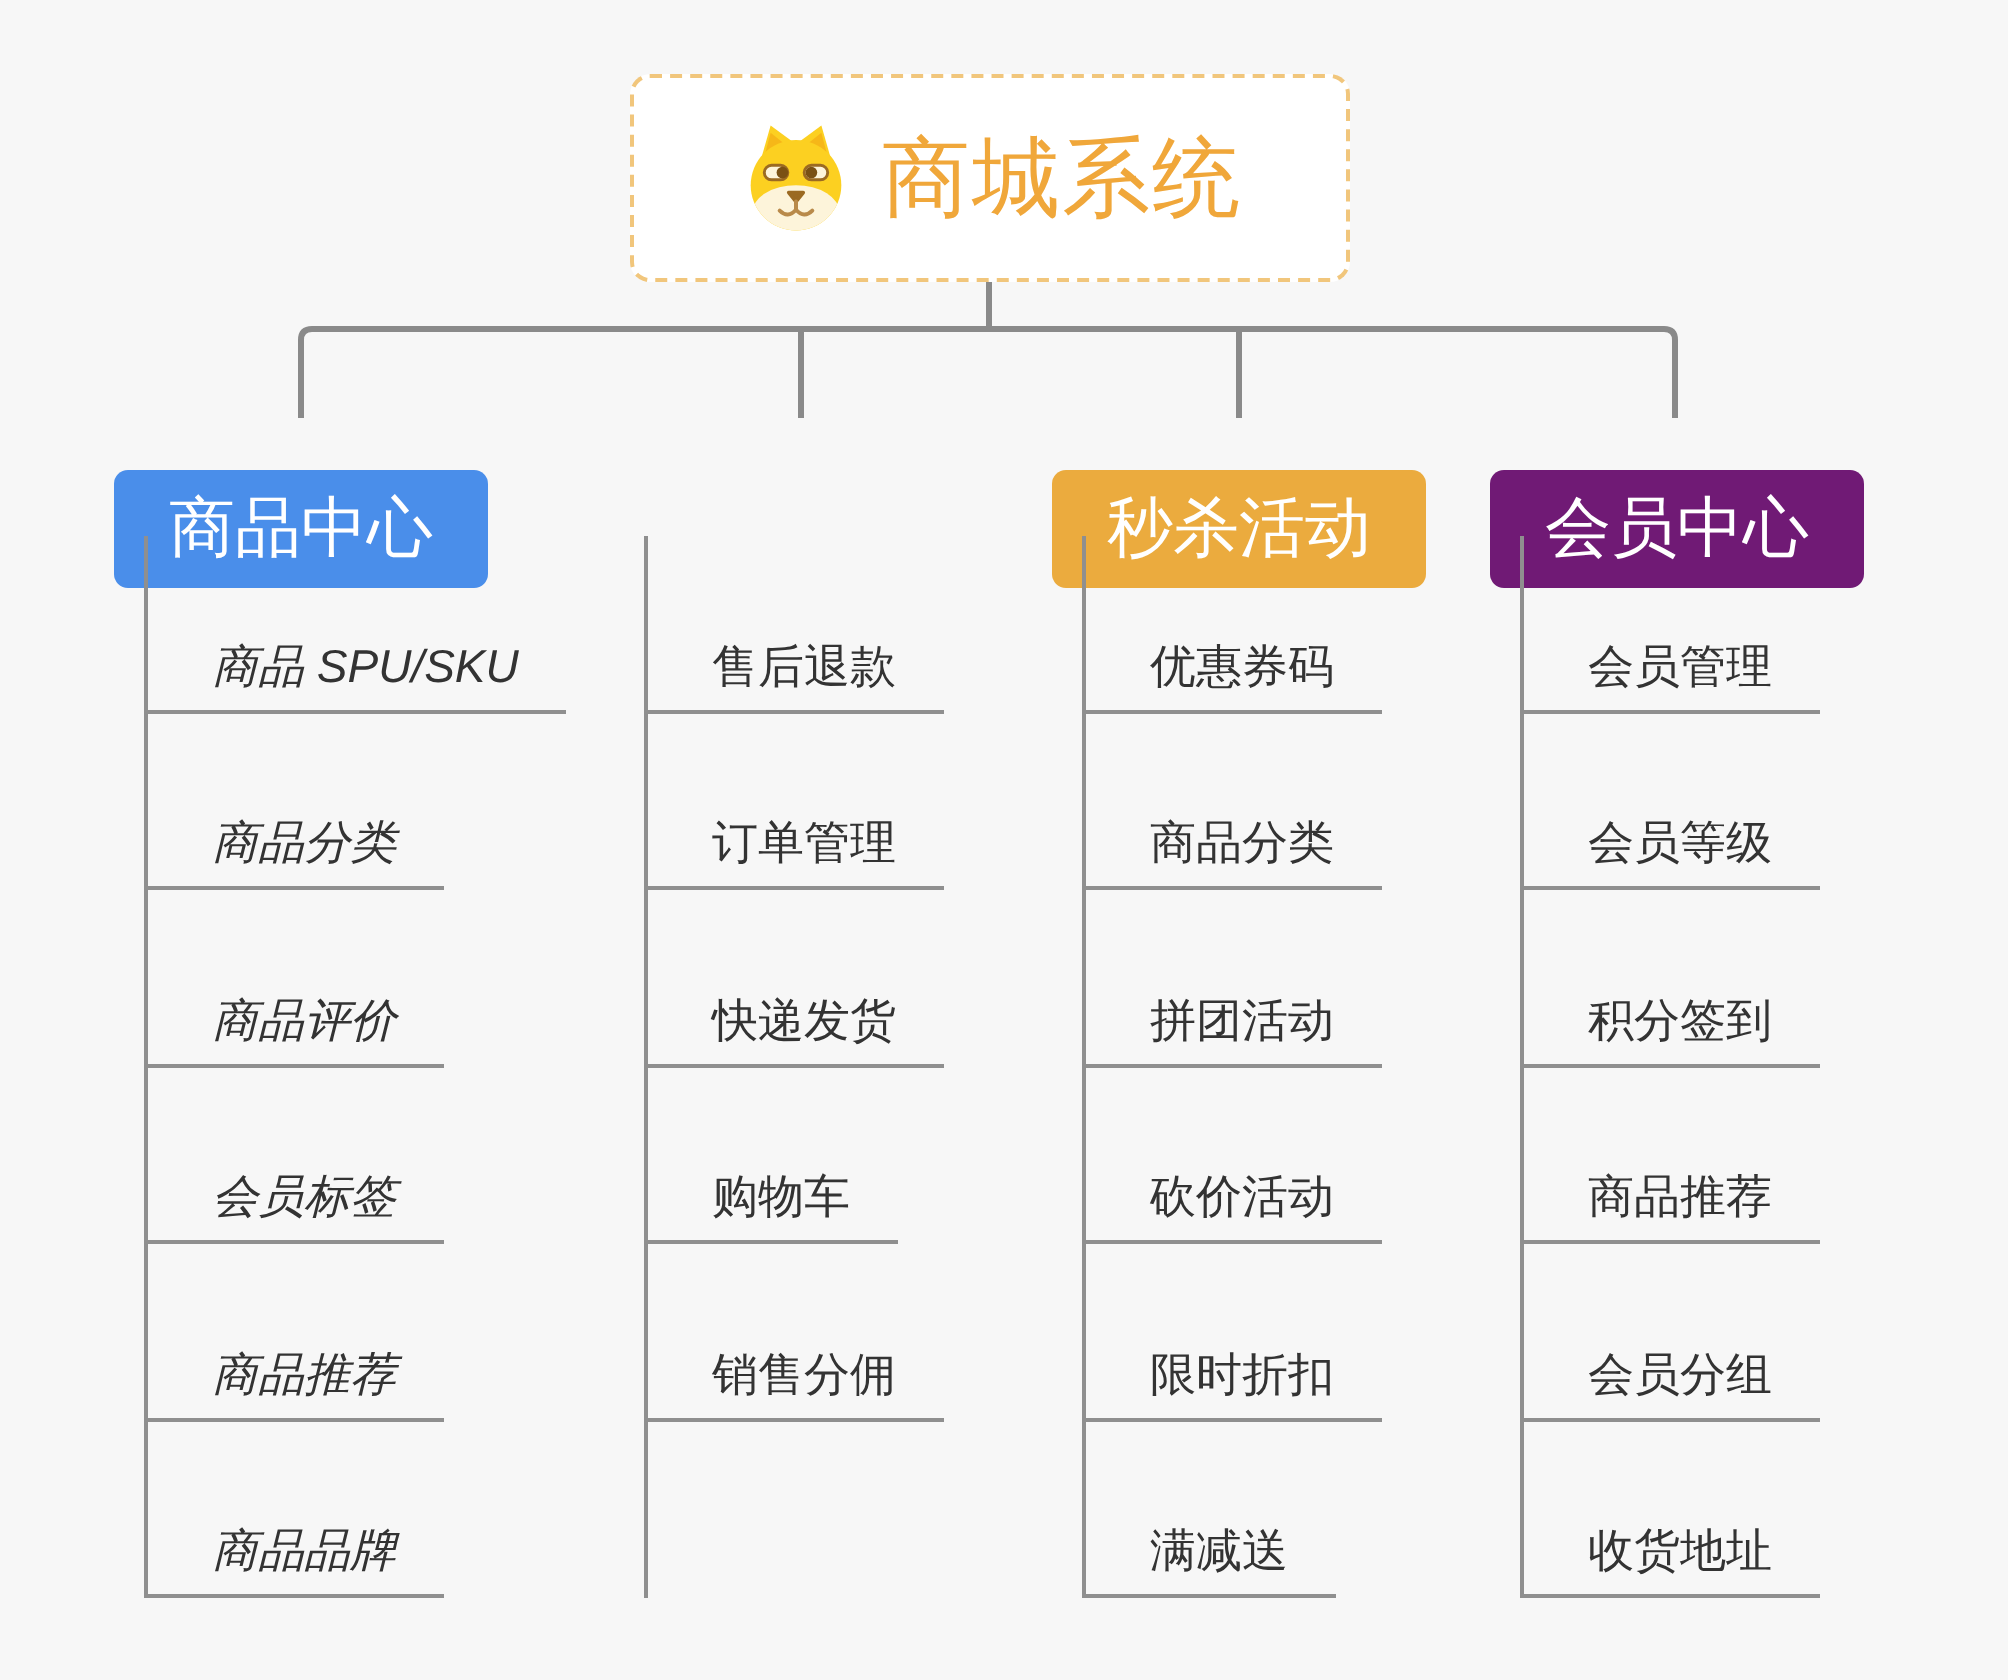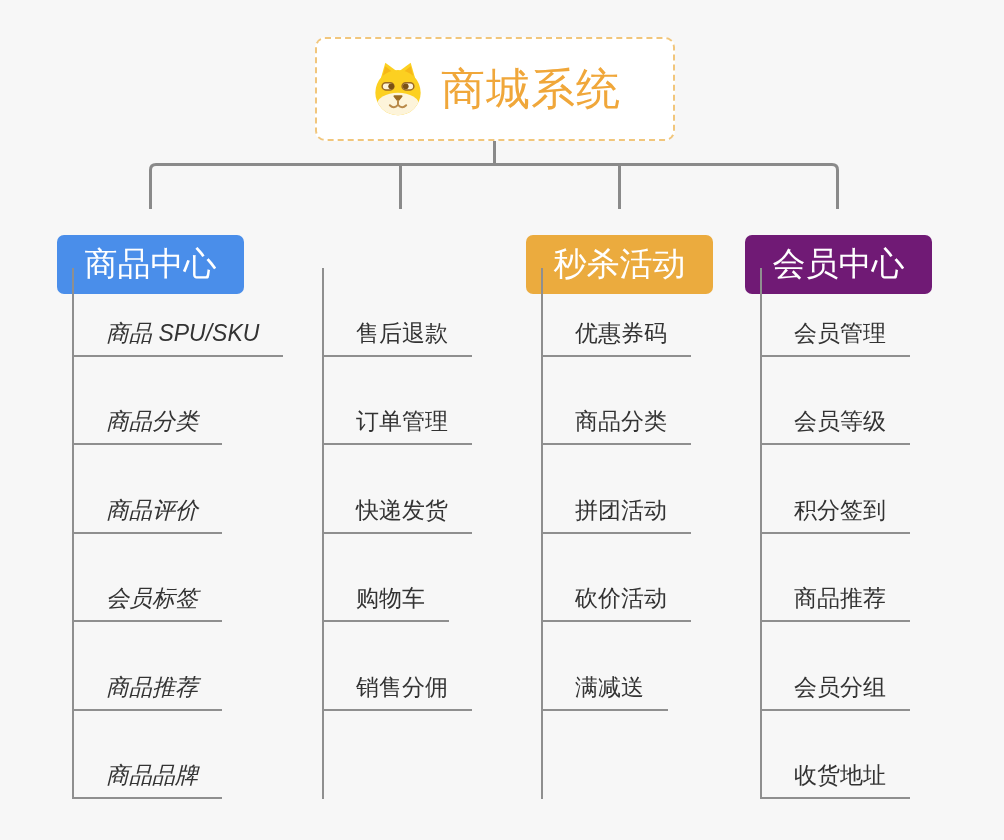--- a/index.html
+++ b/index.html
@@ -135,20 +135,23 @@
     <div class="item">
         <span>商品分类</span>
       </div>
     <div class="item">
         <span>拼团活动</span>
       </div>
     <div class="item">
         <span>砍价活动</span>
       </div>
     <div class="item">
+        <span>限时折扣</span>
+      </div>
+    <div class="item">
         <span>满减送</span>
       </div>
   </div>
 
   <div class="col c3">
     <div class="item">
         <span>会员管理</span>
       </div>
     <div class="item">
         <span>会员等级</span>

